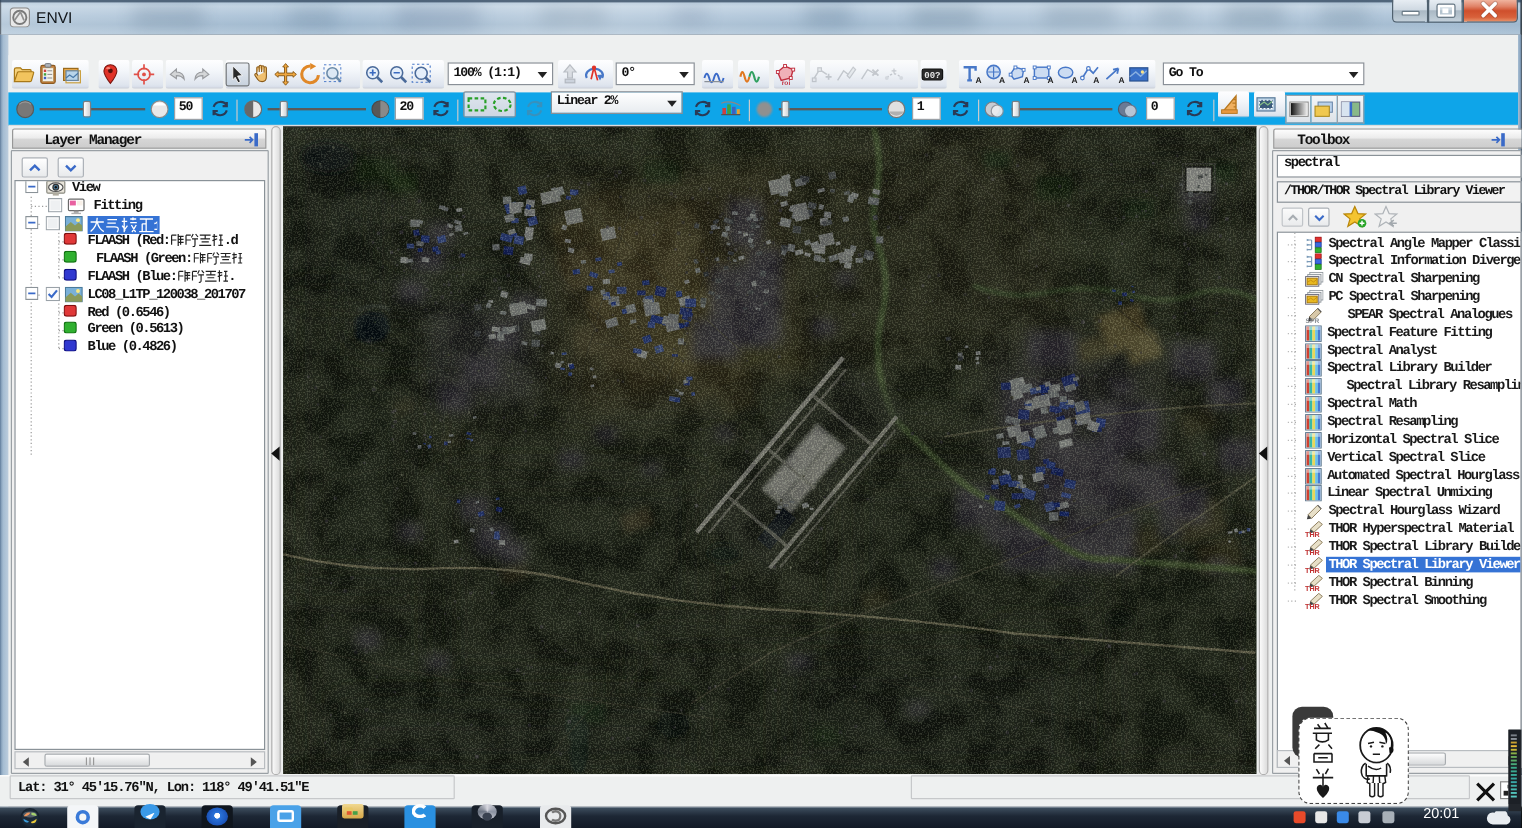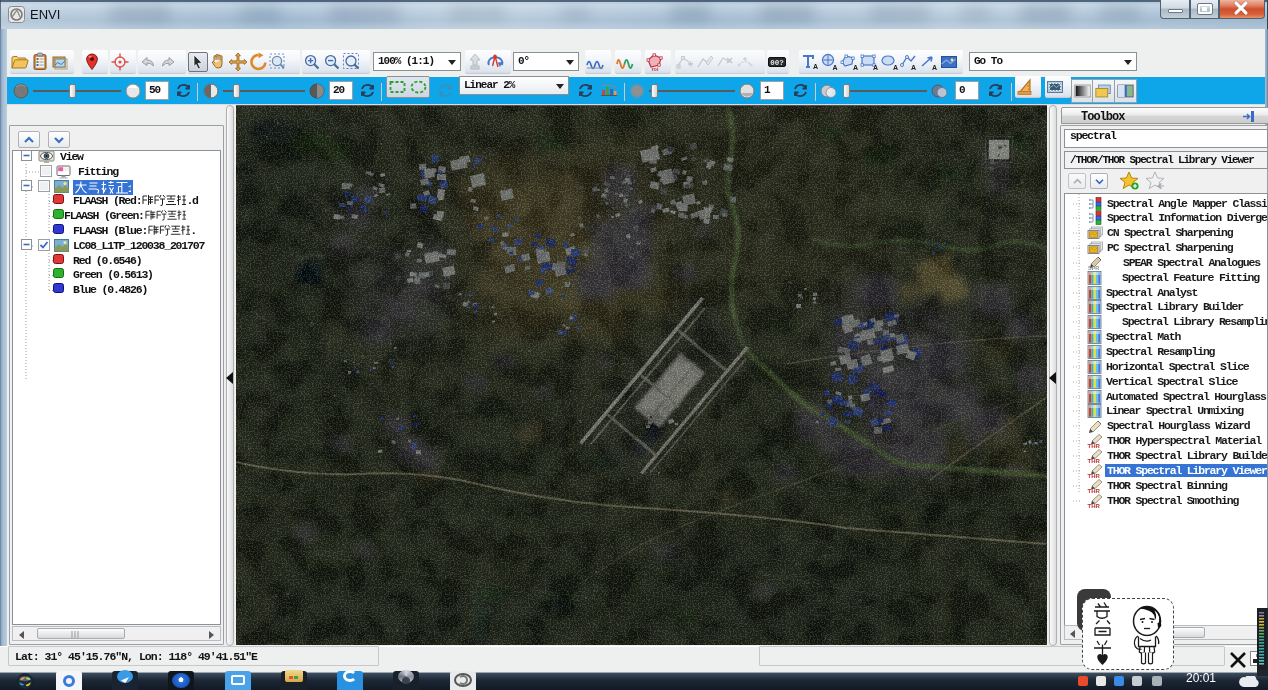--- a/index.html
+++ b/index.html
@@ -483,20 +483,26 @@
             <rect x="9" y="1" width="2.5" height="14" fill="#3a6ac8"></rect>
           </svg>
         </div>
     </div>
   </div>
 </div>
 
 <div id="main">
 
   <div id="lpanel" style="position:absolute;left:8px;top:0;width:217px;height:541px">
+    <div class="panel-hdr" style="left:2px;top:2px;width:212px;padding:2px 0 0 26px">Layer Manager
+      <svg style="position:absolute;right:5px;top:2px" width="13" height="13" viewBox="0 0 13 13">
+          <path d="M1 6.5 h6 M5 4 l2.5 2.5 L5 9" stroke="#3a6ac8" stroke-width="1.4" fill="none"></path>
+          <rect x="9" y="1" width="3" height="11" fill="#3a6ac8"></rect>
+        </svg>
+    </div>
     <div class="sunken" style="left:1px;top:20px;width:215px;height:520px"></div>
     <div class="udbtn" style="left:10px;top:26px">
         <svg width="10" height="8" viewBox="0 0 10 8">
           <path d="M1 6 L5 2 L9 6" stroke="#3a6ac8" stroke-width="2" fill="none"></path>
         </svg>
       </div>
     <div class="udbtn" style="left:40px;top:26px">
         <svg width="10" height="8" viewBox="0 0 10 8">
           <path d="M1 2 L5 6 L9 2" stroke="#3a6ac8" stroke-width="2" fill="none"></path>
         </svg>
@@ -579,21 +585,21 @@
               <path d="M24.5 2 h9 M29 2 v3 M25 5 h8 M26 7.5 h6 M24 10.5 h10"></path>
               <path d="M36.5 1 v10 M35 3 h4 M35 6.5 l4 -1.5 M40.5 2 h3 M40.5 6 h3.5 M42 2 v8 M40 10.5 h4"></path>
             </g>
           </svg>
           <span class="mtext">.d</span>
         </div>
       <div class="trow" style="left:0;top:58.2px">
           <svg style="margin-left:40px" width="11" height="10" viewBox="0 0 11 10">
             <rect x="0.5" y="0.5" width="10" height="9" rx="2" fill="#30b030" stroke="#107010"></rect>
           </svg>
-          <span class="mtext" style="margin-left:0">FLAASH (Green:</span>
+          <span class="mtext" style="margin-left:16px">FLAASH (Green:</span>
           <svg style="margin-left:1px" width="41" height="12" viewBox="0 0 44 12">
             <g stroke="#222" stroke-width="1" fill="none">
               <path d="M1 2 v8 M1 2 h4 M1 6 h4 M6.5 1 v10 M6 3 h5 M6 5.5 h5 M6 8 h5 M8.5 3 v7"></path>
               <path d="M13 2 v8 M13 2 h4 M13 6 h4 M19 1 l-1.5 3 M21 1 l2 2.5 M18 5 h5 M20.5 5 v5 q0 2 -2 1.5"></path>
               <path d="M24.5 2 h9 M29 2 v3 M25 5 h8 M26 7.5 h6 M24 10.5 h10"></path>
               <path d="M36.5 1 v10 M35 3 h4 M35 6.5 l4 -1.5 M40.5 2 h3 M40.5 6 h3.5 M42 2 v8 M40 10.5 h4"></path>
             </g>
           </svg>
         </div>
       <div class="trow" style="left:0;top:73px">
@@ -2144,21 +2150,21 @@
           </svg>
           <svg width="15" height="14" viewBox="0 0 15 14">
             <rect x="1" y="0.5" width="13" height="13" fill="#d8e8f0" stroke="#5a748a" stroke-width=".8"></rect>
             <rect x="1.8" y="1.2" width="2.4" height="11.6" fill="#d04030"></rect>
             <rect x="4.2" y="1.2" width="2.4" height="11.6" fill="#38b8a8"></rect>
             <rect x="6.6" y="1.2" width="2.4" height="11.6" fill="#e8d858"></rect>
             <rect x="9" y="1.2" width="2.2" height="11.6" fill="#68c0e8"></rect>
             <rect x="11.2" y="1.2" width="2" height="11.6" fill="#4878d0"></rect>
             <rect x="1.8" y="1.2" width="11.4" height="2.8" fill="#fff" opacity=".45"></rect>
           </svg>
-          <span class="mtext" style="margin-left:20px;color:#1a1a1a">Spectral Feature Fitting</span>
+          <span class="mtext" style="margin-left:4px;color:#1a1a1a">Spectral Feature Fitting</span>
         </div>
       <div class="trow" style="left:8px;top:91.60px;white-space:nowrap">
           <svg width="14" height="14" style="flex:none">
             <path d="M0 7 h8" stroke="#aaa" stroke-width="1" stroke-dasharray="1 2"></path>
           </svg>
           <svg width="15" height="14" viewBox="0 0 15 14">
             <rect x="1" y="0.5" width="13" height="13" fill="#d8e8f0" stroke="#5a748a" stroke-width=".8"></rect>
             <rect x="1.8" y="1.2" width="2.4" height="11.6" fill="#d04030"></rect>
             <rect x="4.2" y="1.2" width="2.4" height="11.6" fill="#38b8a8"></rect>
             <rect x="6.6" y="1.2" width="2.4" height="11.6" fill="#e8d858"></rect>

